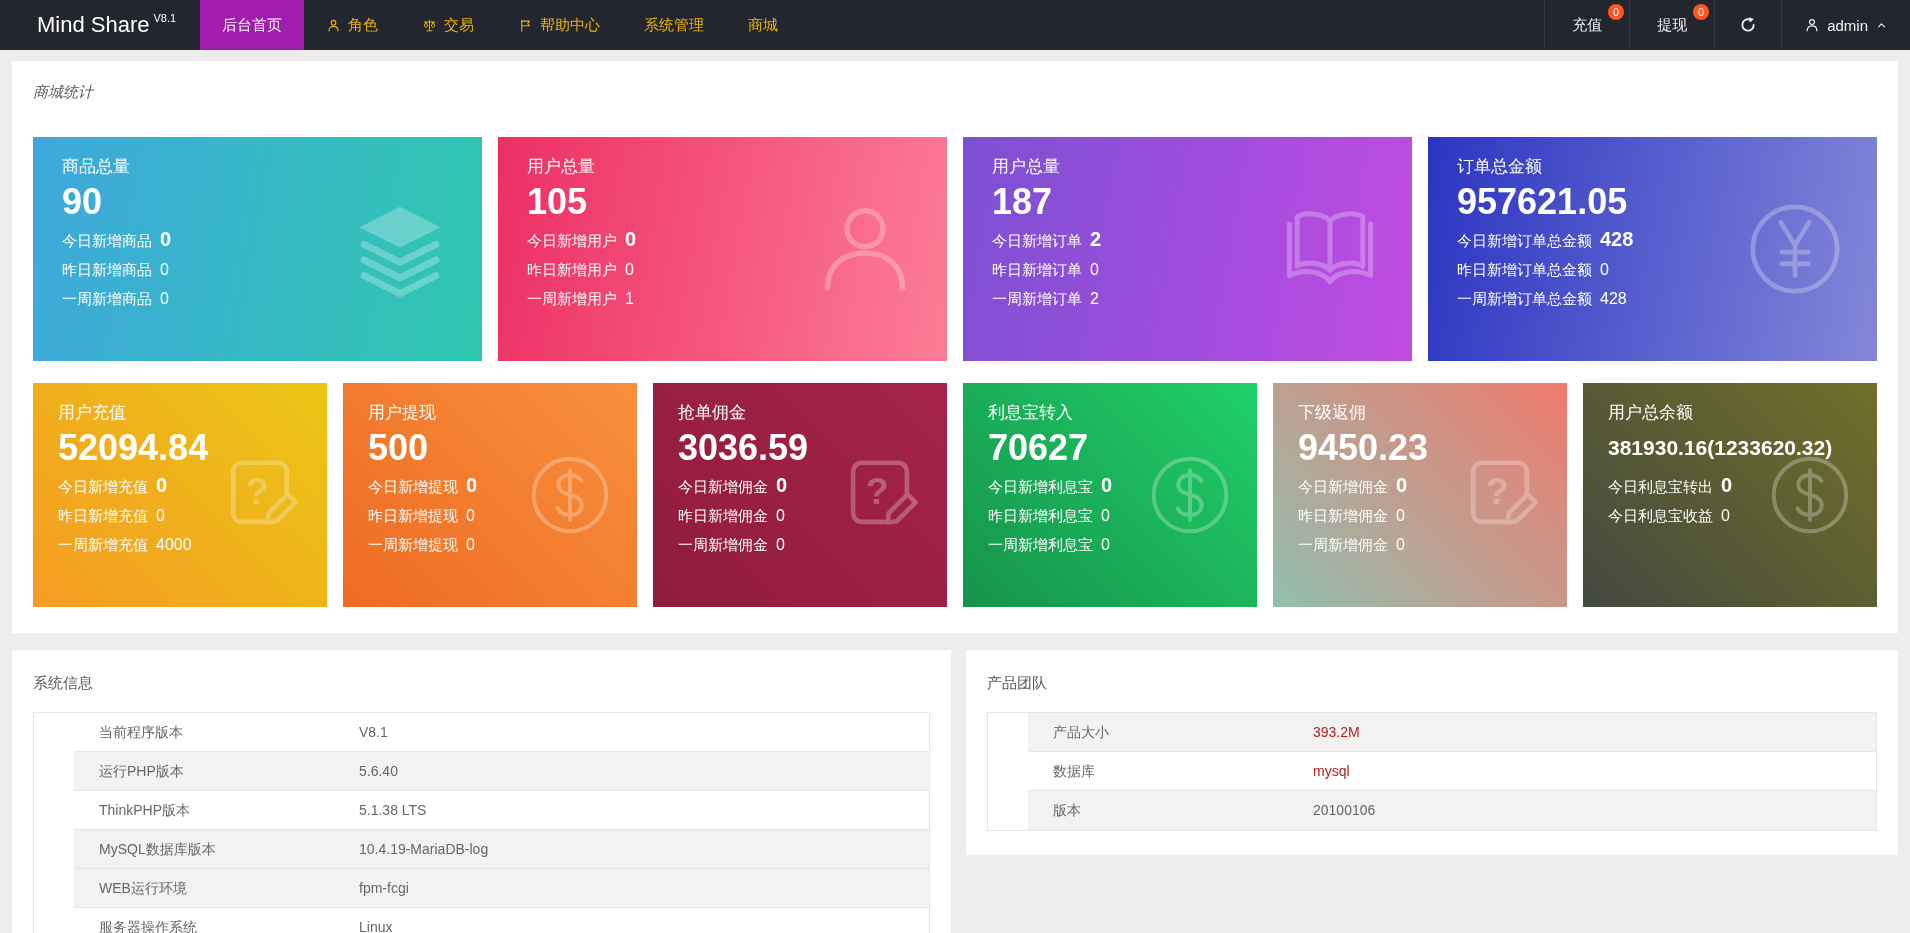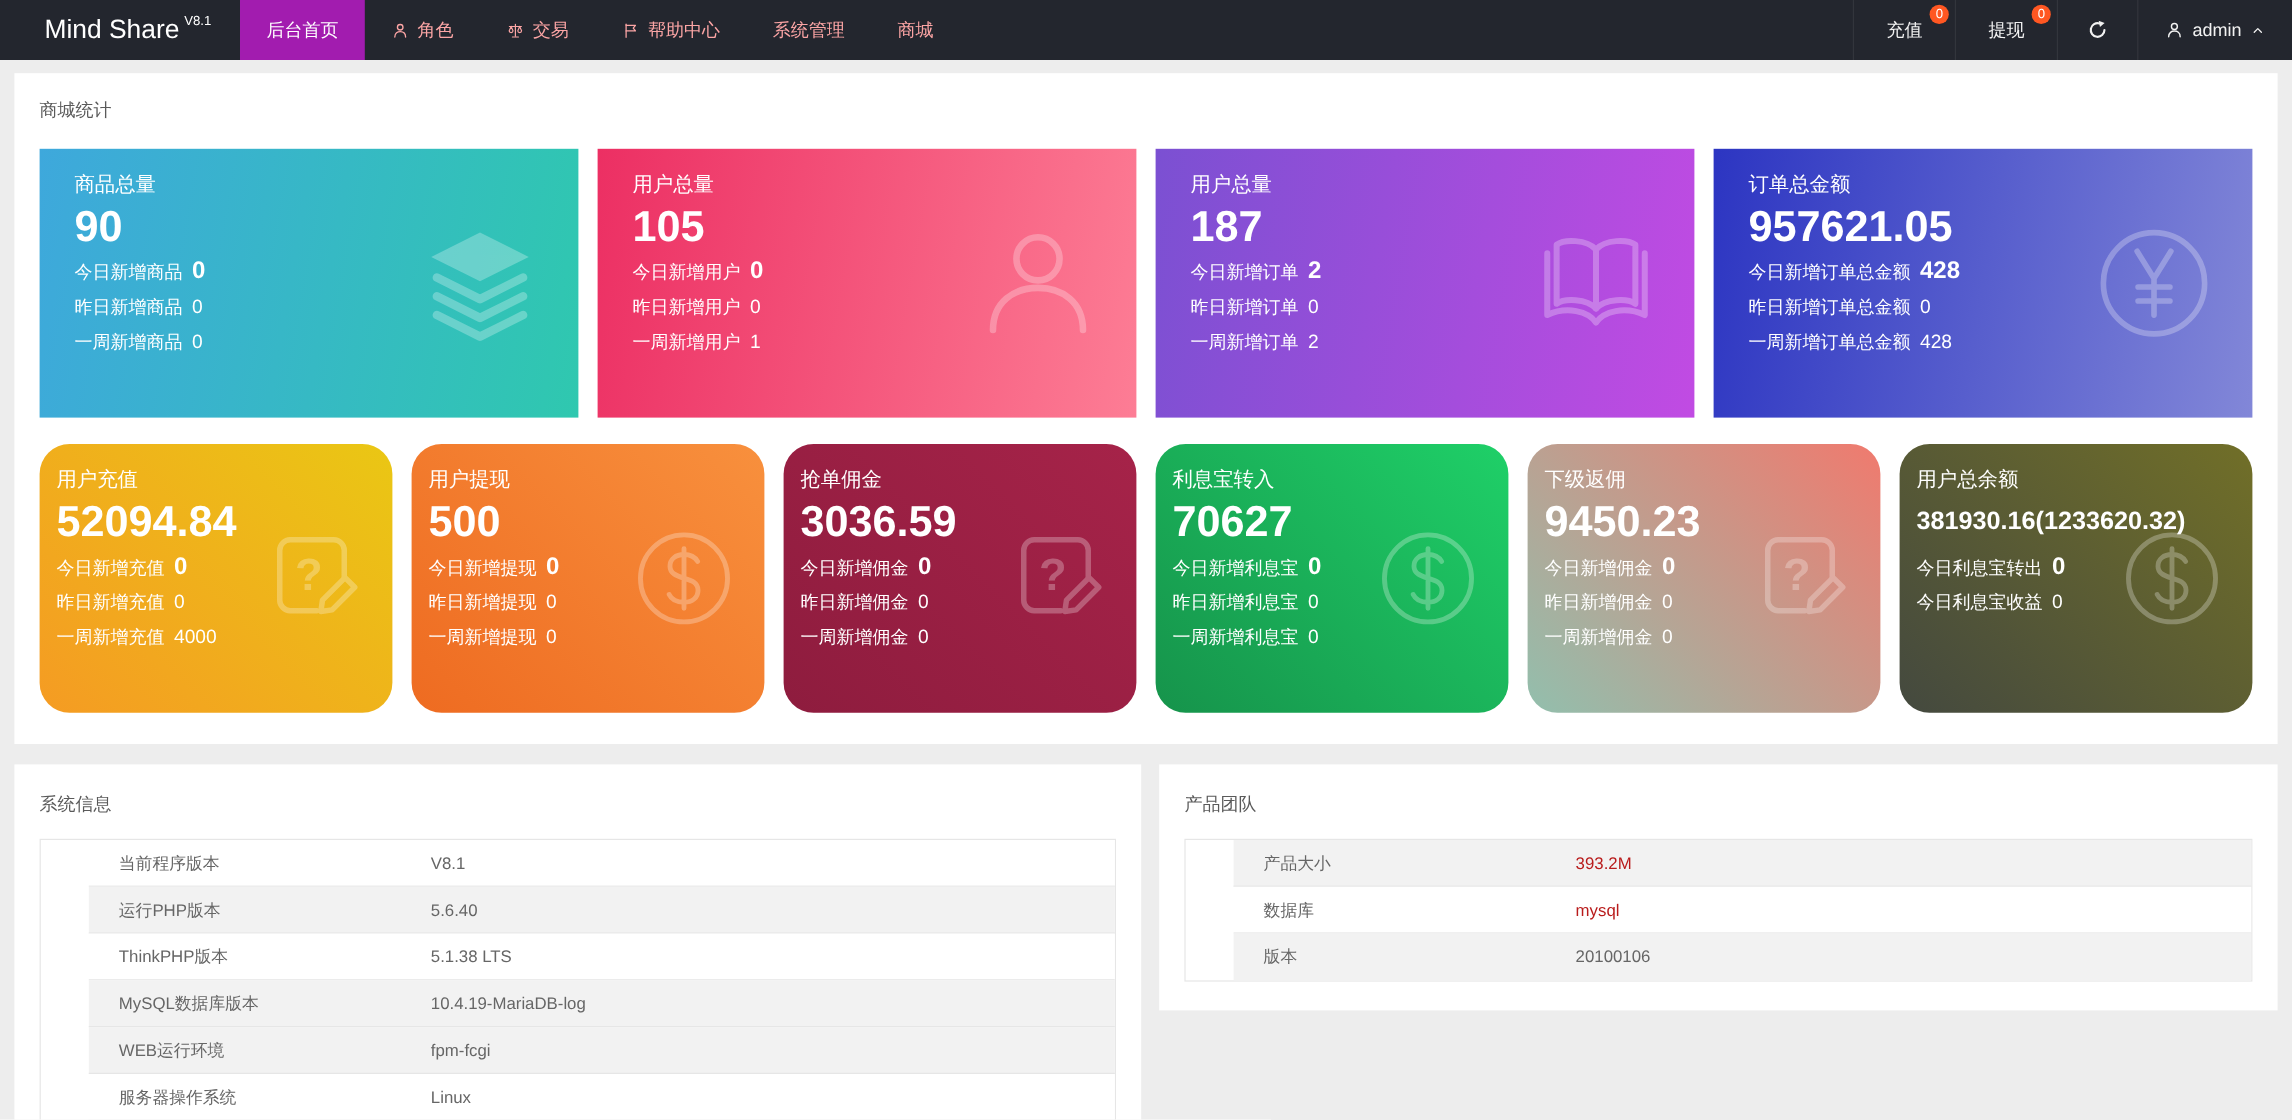--- a/index.html
+++ b/index.html
@@ -6,43 +6,43 @@
   html,body { width:1910px; height:933px; overflow:hidden; }
   body {
     font-family:"Liberation Sans","DejaVu Sans",sans-serif;
     background:#EDEDED; color:#333;
   }
   
   .navbar { height:50px; background:#23262E; display:flex; align-items:stretch; color:#fff; }
   .brand { width:200px; display:flex; align-items:center; padding-left:37px; font-size:22px; color:#fff; cursor:pointer; white-space:nowrap; }
   .brand sup { font-size:11px; margin-left:4px; position:relative; top:-7px; }
   .menu { display:flex; align-items:stretch; }
-  .nav-item { display:flex; align-items:center; gap:7px; padding:0 22px; font-size:15px; color:#fca5a5; cursor:pointer; text-decoration:none; }
+  .nav-item { display:flex; align-items:center; gap:7px; padding:0 22px; font-size:15px; color:#eab308; cursor:pointer; text-decoration:none; }
   .nav-item.active { background:#a21caf; color:#fff; }
   .nav-item .icon svg { width:15px; height:15px; display:block; }
   .nav-right { margin-left:auto; display:flex; align-items:stretch; }
   .actions { display:flex; align-items:stretch; }
   .nav-action { position:relative; display:flex; align-items:center; padding:0 27px; font-size:15px; color:#f2f2f2; border-left:1px solid rgba(255,255,255,.07); cursor:pointer; }
   .badge { position:absolute; top:4px; right:5px; background:#FF5722; color:#fff; font-size:11px; line-height:16px; height:16px; min-width:16px; padding:0 4px; border-radius:9px; text-align:center; }
   .nav-btn { display:flex; align-items:center; padding:0 24px; border-left:1px solid rgba(255,255,255,.07); cursor:pointer; color:#f2f2f2; }
   .nav-btn svg { width:18px; height:18px; display:block; }
   .nav-user { display:flex; align-items:center; gap:7px; padding:0 22px; font-size:15px; color:#f2f2f2; border-left:1px solid rgba(255,255,255,.07); cursor:pointer; }
   .nav-user .icon svg { width:16px; height:16px; display:block; }
   .nav-user .caret svg { width:13px; height:13px; display:block; }
   
   main { padding:11px 12px 0; }
   .panel { background:#fff; }
   .panel-title { font-size:15px; color:#5a5a5a; }
   .stats-panel { padding:22px 21px 26px; }
-  .stats-panel .panel-title { margin-bottom:22px; }
+  .stats-panel .panel-title { margin-bottom:35px;font-style:italic; }
   .cards { display:grid; gap:16px; }
   .row1 { grid-template-columns:repeat(4,1fr); }
   .row2 { grid-template-columns:repeat(6,1fr); margin-top:22px; }
   .card { position:relative; height:224px; color:#fff; padding:20px 20px 0 29px; overflow:hidden; }
-  .row2 .card { padding-left:14px;border-radius:25px; }
+  .row2 .card { padding-left:25px; }
   .c-title { font-size:17px; line-height:20px; }
   .c-value { font-size:36px; line-height:36px; font-weight:bold; margin:7px 0 5px; }
   .card.small-value .c-value { font-size:21px; }
   .c-line { font-size:15px; line-height:29px; display:flex; align-items:baseline; gap:8px; white-space:nowrap; }
   .c-line .n { font-size:16px; }
   .c-line.strong .n { font-size:20px; font-weight:bold; }
   .card-icon { position:absolute; right:32px; top:50%; transform:translateY(-50%); opacity:.27; color:#fff; }
   .row1 .card-icon svg { width:100px; height:100px; display:block; }
   .row2 .card-icon { right:24px; }
   .row2 .card-icon svg { width:86px; height:86px; display:block; }

